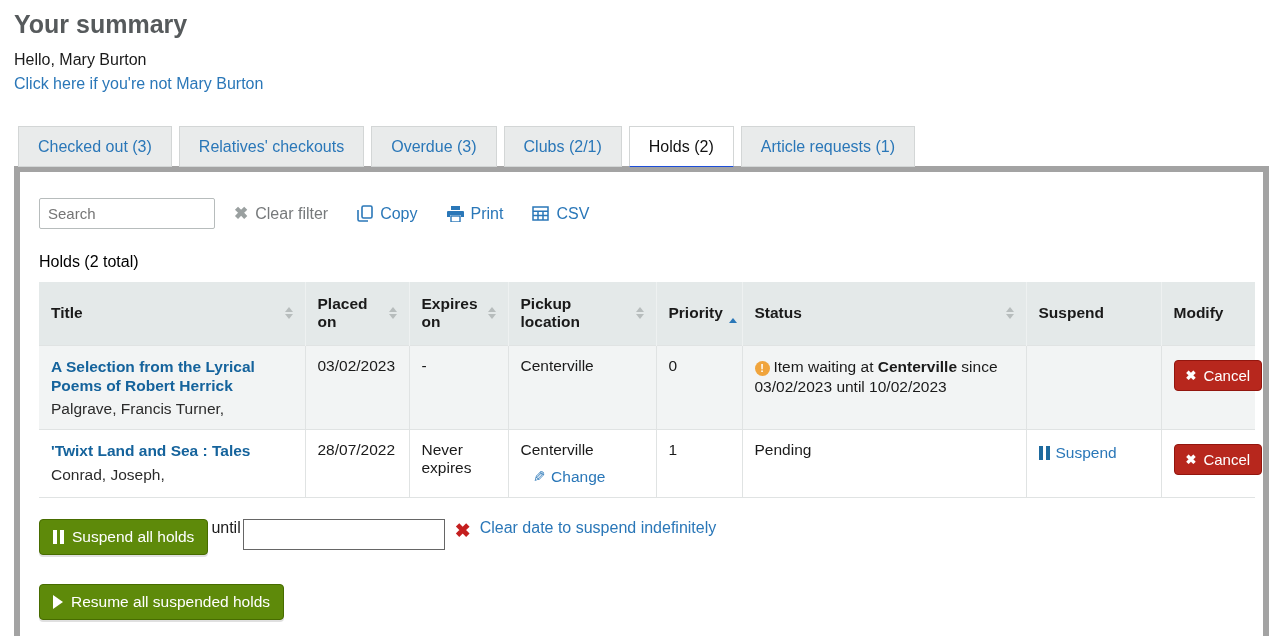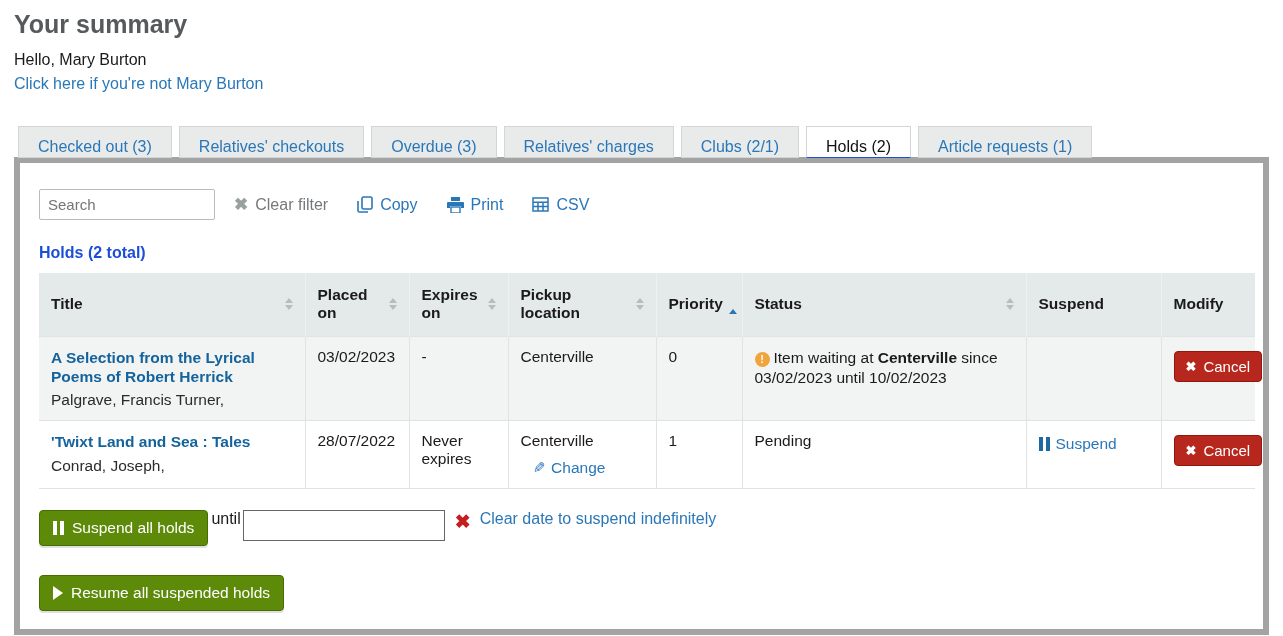--- a/index.html
+++ b/index.html
@@ -13,21 +13,21 @@
 
   
   .page-title { font-size:25px; font-weight:bold; color:#565a5c; margin:4px 0 12px 0; }
   .greeting { margin:0 0 6px 0; color:#1a1a1a; }
   .not-you { color:#2a77b8; text-decoration:none; display:inline-block; margin-bottom:8px; cursor:pointer; }
 
   
   .tabs { display:flex; margin-top:25px; padding-left:4px; position:relative; z-index:2; }
   .tab {
     background:#e9ebeb; border:1px solid #d3d6d6;
-    color:#2a77b8; padding:0 19px; height:32px; line-height:40px;
+    color:#2a77b8; padding:0 19px; height:41px; line-height:40px;
     margin-right:7px; cursor:pointer; white-space:nowrap;
   }
   .tab.active {
     background:#fff; color:#111; border-bottom:1px solid #1d4ed8;
     position:relative; z-index:3;
   }
 
   
   .panel {
     border:6px solid #a3a3a3; margin-top:-1px; position:relative; z-index:1;
@@ -40,21 +40,21 @@
     width:176px; height:31px; border:1px solid #b7bcbc; border-radius:2px;
     padding:4px 8px; font-size:15px; font-family:"Liberation Sans", sans-serif; color:#333;
   }
   .tb-item { display:inline-flex; align-items:center; gap:7px; margin-left:29px; cursor:pointer; text-decoration:none; }
   .tb-clear { color:#76797b; margin-left:19px; }
   .tb-clear .x { color:#9aa0a0; font-weight:bold; font-size:17px; }
   .tb-link { color:#2a77b8; }
   .tb-link svg { display:block; }
 
   
-  .table-caption { font-weight:bold; color:#1d4ed8; margin:24px 0 11px 0; }
+  .table-caption { font-weight:normal; color:#000000; margin:24px 0 11px 0; }
 
   
   table.holds { border-collapse:collapse; width:1216px; table-layout:fixed; font-size:15.5px; }
   th, td { padding:11px 12px; vertical-align:top; text-align:left; }
   thead th {
     background:#e4e9e9; font-weight:bold; color:#1a1a1a;
     border-left:1px solid #eef1f1; vertical-align:middle; height:63px; cursor:pointer;
   }
   thead th:first-child { border-left:none; }
   tbody td { border-left:1px solid #e0e3e3; border-top:1px solid #e0e3e3; border-bottom:1px solid #e0e3e3; }
@@ -116,21 +116,20 @@
 <div class="page">
 
   <div class="page-title">Your summary</div>
   <p class="greeting">Hello, Mary Burton</p>
   <a class="not-you">Click here if you're not Mary Burton</a>
 
   <div class="tabs">
     <div class="tab">Checked out (3)</div>
     <div class="tab">Relatives' checkouts</div>
     <div class="tab">Overdue (3)</div>
-    <div class="tab">Relatives' charges</div>
     <div class="tab">Clubs (2/1)</div>
     <div class="tab active">Holds (2)</div>
     <div class="tab">Article requests (1)</div>
   </div>
 
   <div class="panel">
 
     <div class="toolbar">
       <input class="search-input" type="text" placeholder="Search" style="">
       <a class="tb-item tb-clear">

